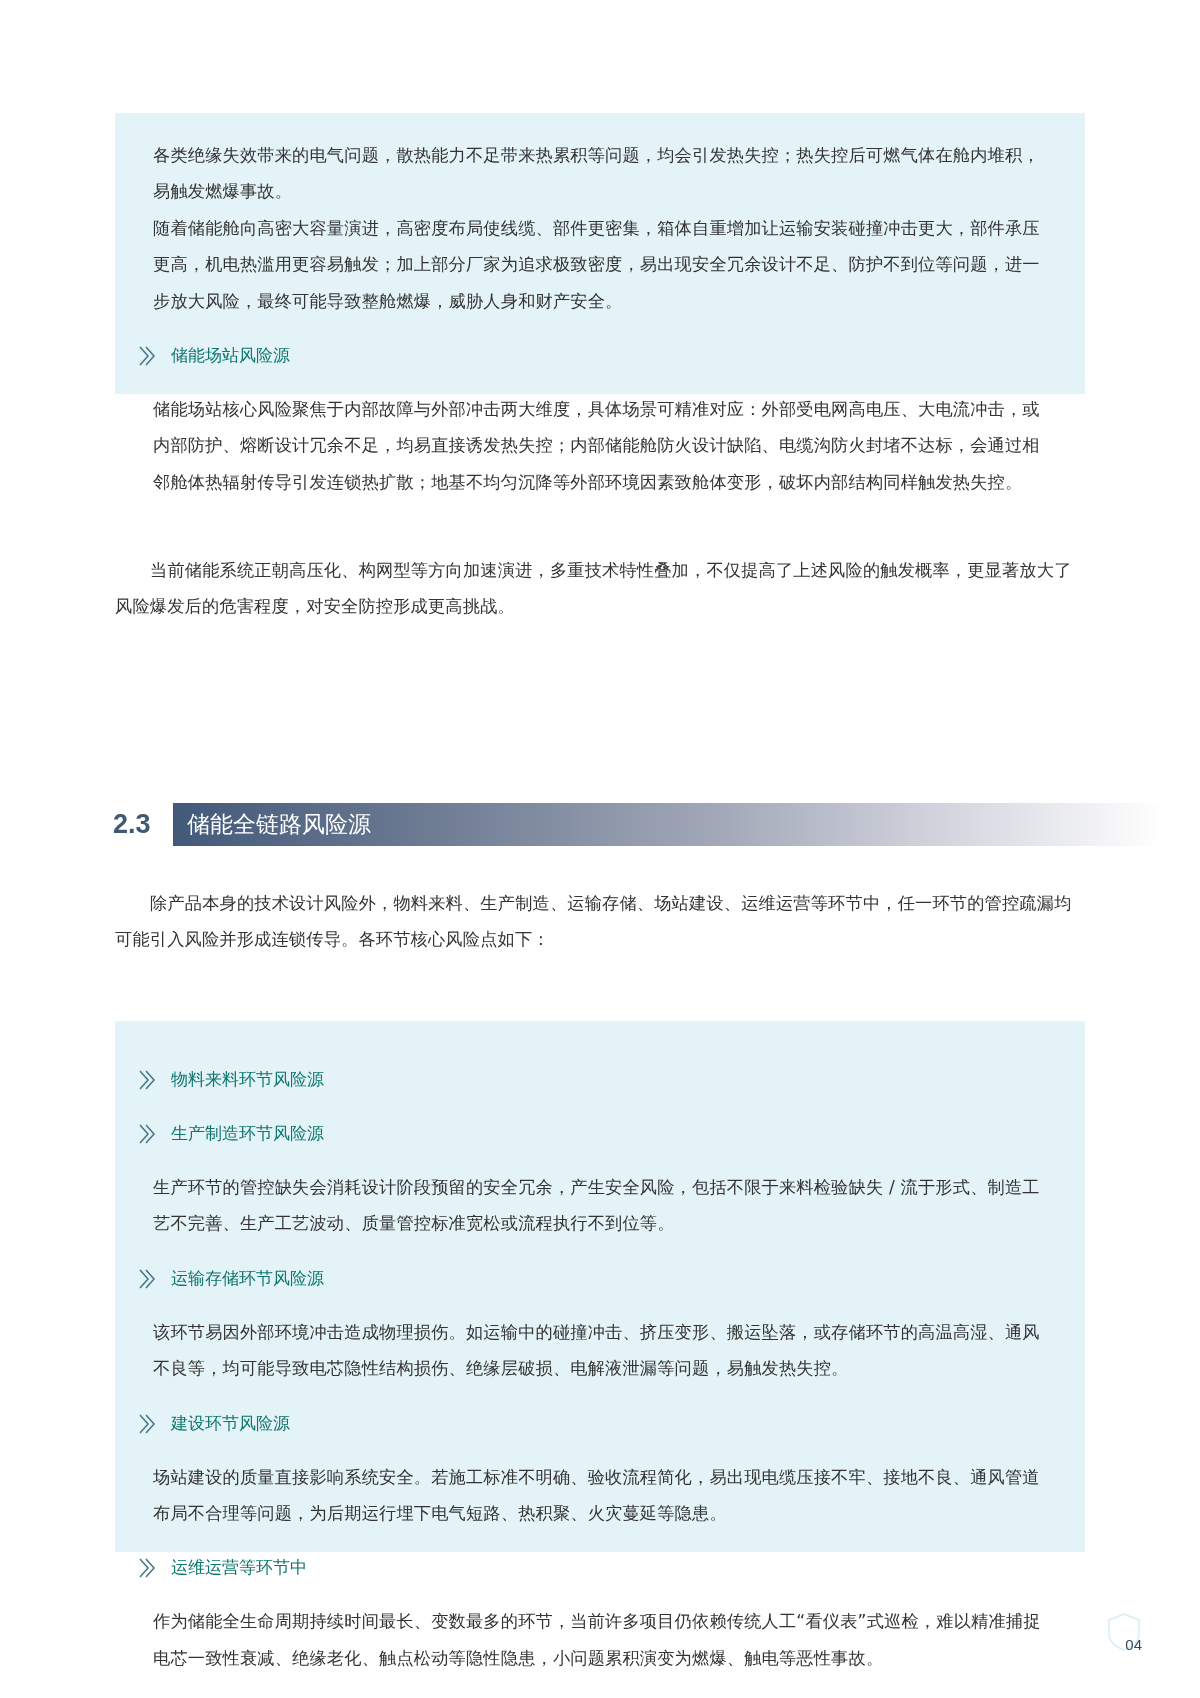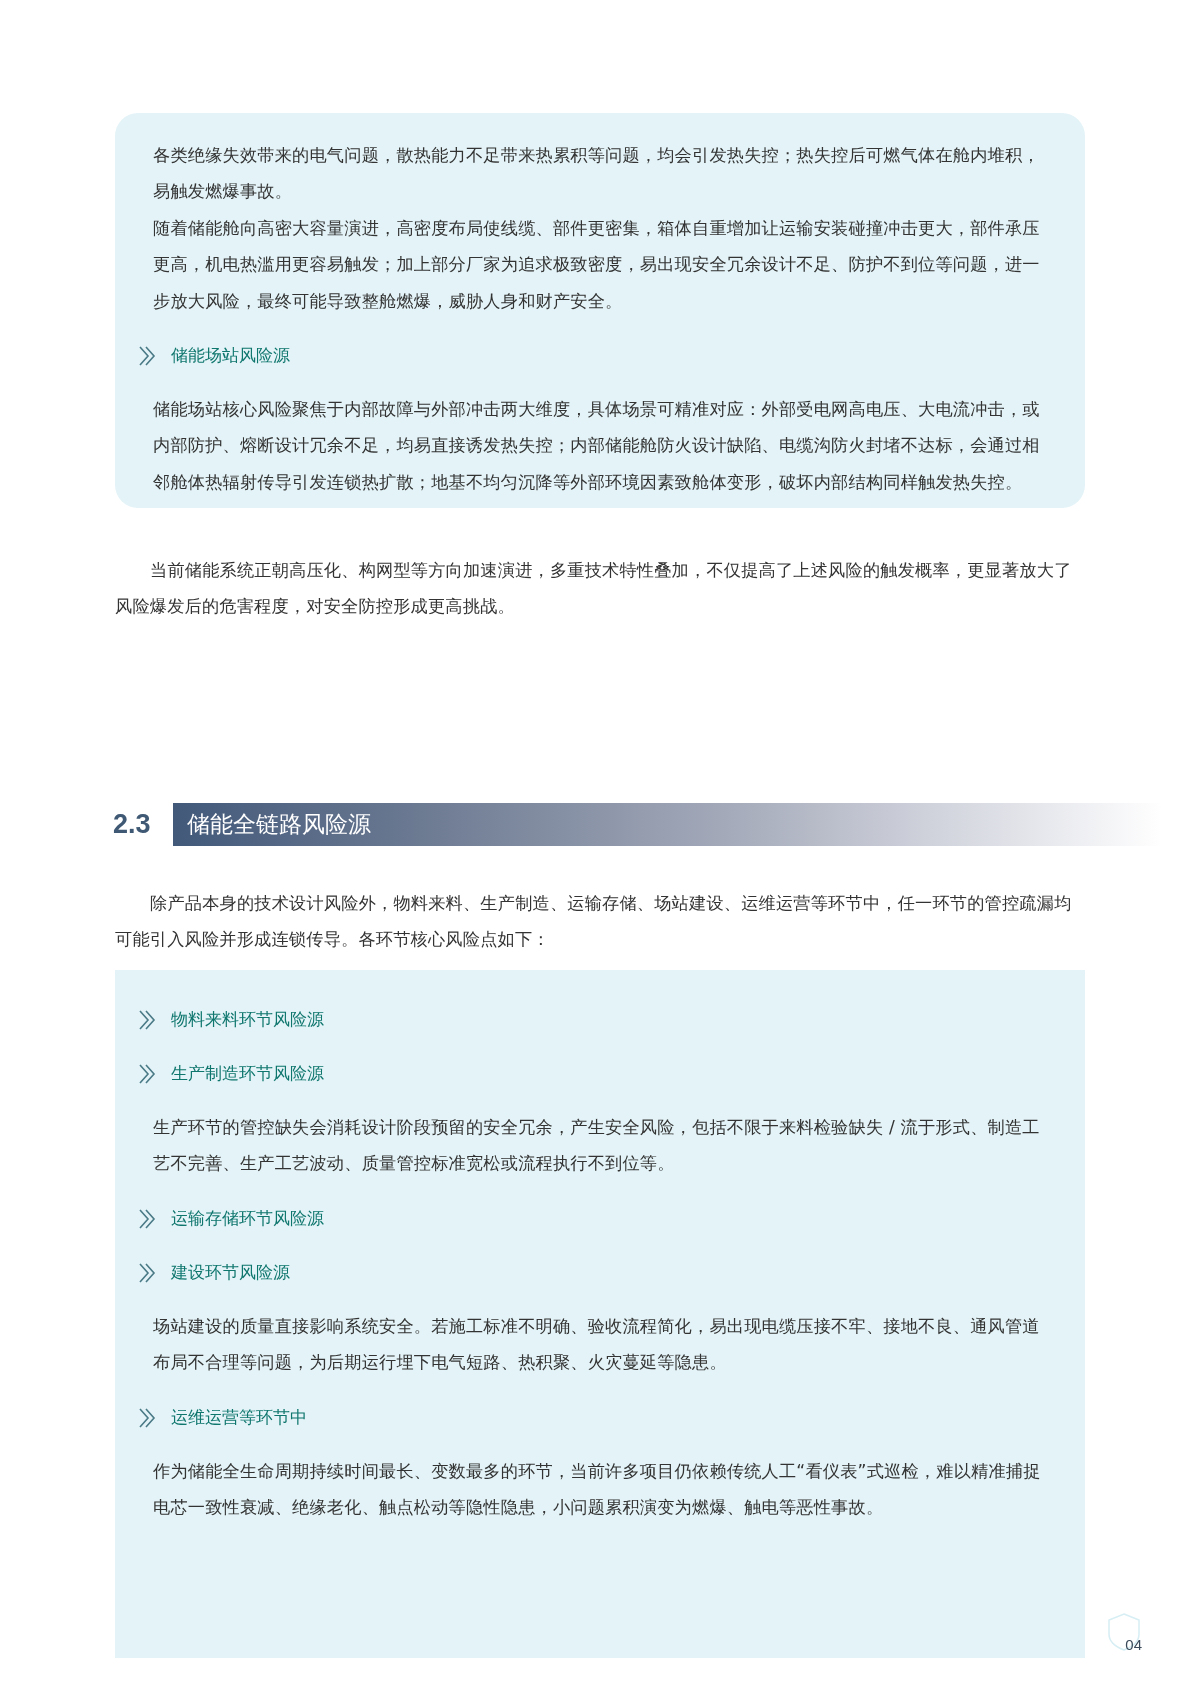--- a/index.html
+++ b/index.html
@@ -12,22 +12,22 @@
       color: #333333;
       overflow: hidden;
     }
     .box {
       position: absolute;
       left: 115px;
       width: 970px;
       background: #e3f3f7;
       box-sizing: border-box;
     }
-    .box1 { top: 113px; height: 395px; padding: 24px 30px 0 38px; border-radius: 23px; }
-    .box2 { top: 970px; height: 688px; padding: 13px 30px 0 38px; }
+    .box1 { top: 113px; height: 281px; padding: 24px 30px 0 38px; }
+    .box2 { top: 1021px; height: 531px; padding: 22px 30px 0 38px; }
     .para {
       font-size: 17.2px;
       line-height: 36.4px;
       color: #333333;
       margin: 0;
       letter-spacing: 0.2px;
     }
     .sub {
       position: relative;
       font-size: 17px;
@@ -154,20 +154,21 @@
     <p class="para">生产环节的管控缺失会消耗设计阶段预留的安全冗余，产生安全风险，包括不限于来料检验缺失 / 流于形式、制造工艺不完善、生产工艺波动、质量管控标准宽松或流程执行不到位等。</p>
   </div>
   <div>
     <div class="sub">
       <svg class="chev" viewBox="0 0 22 22">
         <polyline points="3,2 11,11 3,20" fill="none" stroke="#4a7a86" stroke-width="1.6"></polyline>
         <polyline points="9,2 17,11 9,20" fill="none" stroke="#4a7a86" stroke-width="1.6"></polyline>
       </svg>
       <span>运输存储环节风险源</span>
     </div>
+    <p class="para">该环节易因外部环境冲击造成物理损伤。如运输中的碰撞冲击、挤压变形、搬运坠落，或存储环节的高温高湿、通风不良等，均可能导致电芯隐性结构损伤、绝缘层破损、电解液泄漏等问题，易触发热失控。</p>
   </div>
   <div>
     <div class="sub">
       <svg class="chev" viewBox="0 0 22 22">
         <polyline points="3,2 11,11 3,20" fill="none" stroke="#4a7a86" stroke-width="1.6"></polyline>
         <polyline points="9,2 17,11 9,20" fill="none" stroke="#4a7a86" stroke-width="1.6"></polyline>
       </svg>
       <span>建设环节风险源</span>
     </div>
     <p class="para">场站建设的质量直接影响系统安全。若施工标准不明确、验收流程简化，易出现电缆压接不牢、接地不良、通风管道布局不合理等问题，为后期运行埋下电气短路、热积聚、火灾蔓延等隐患。</p>

